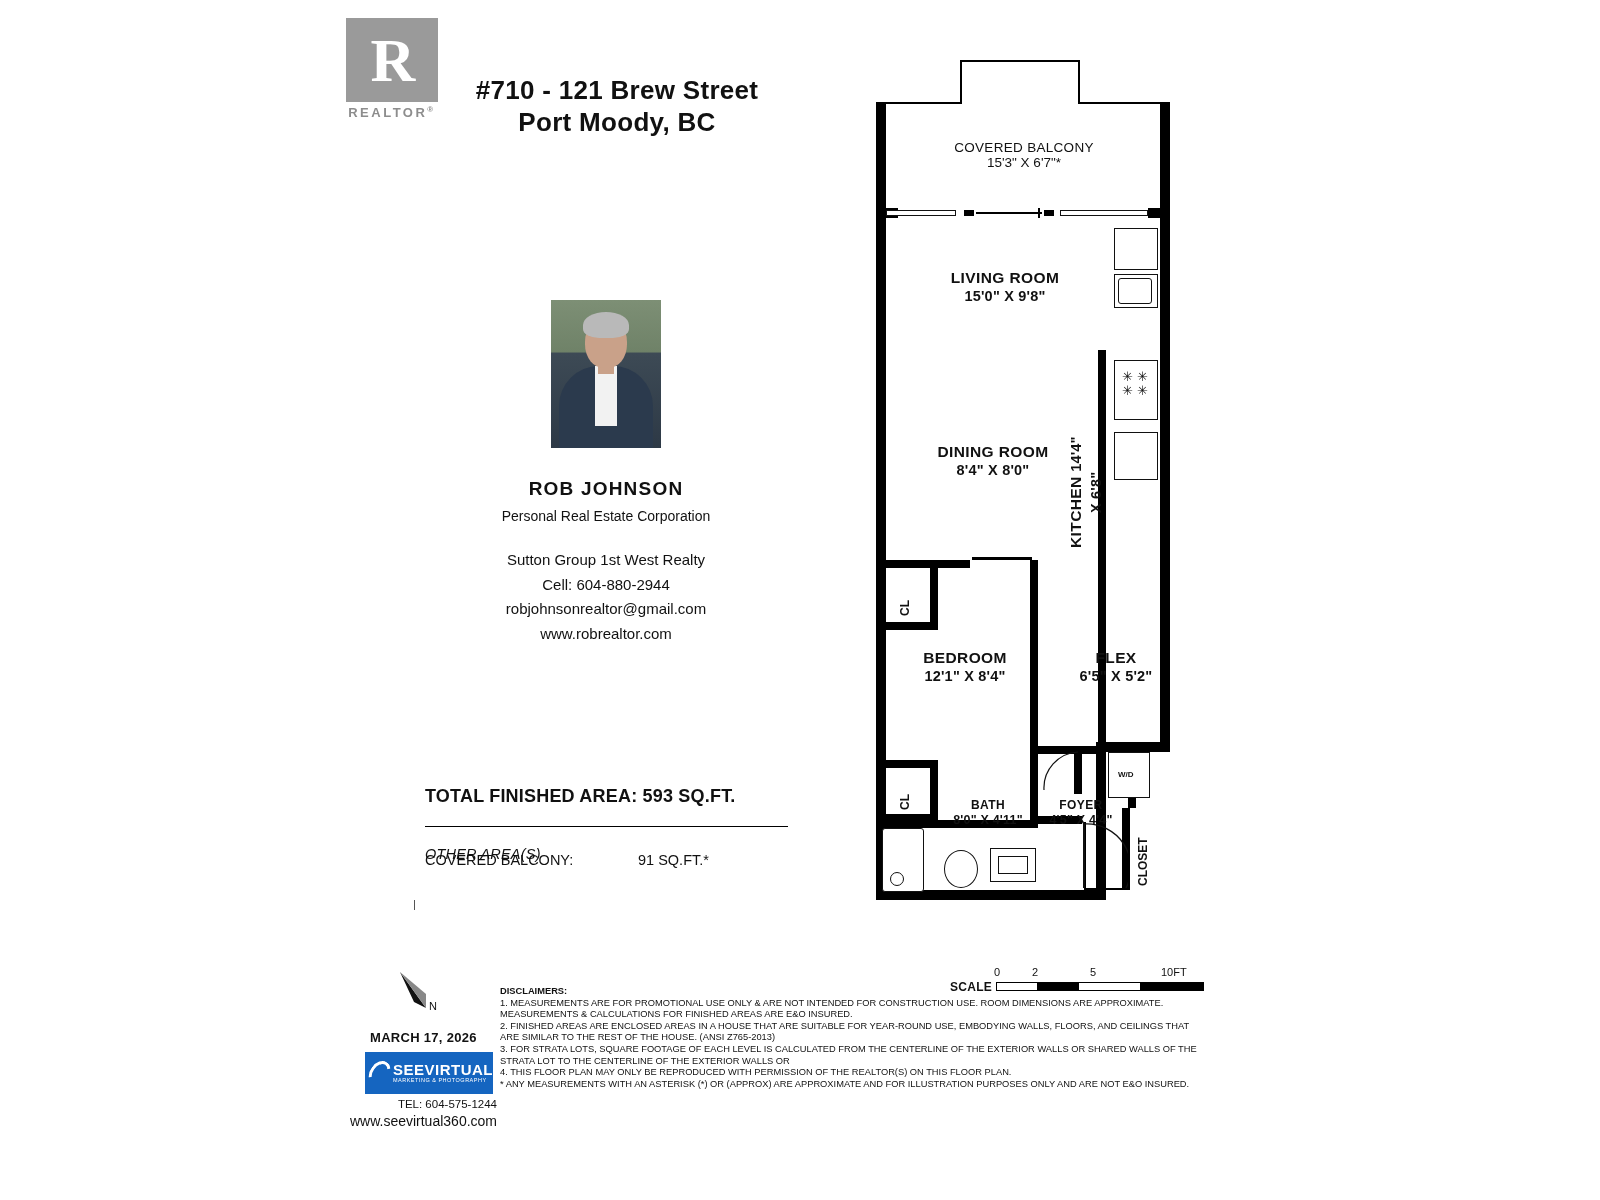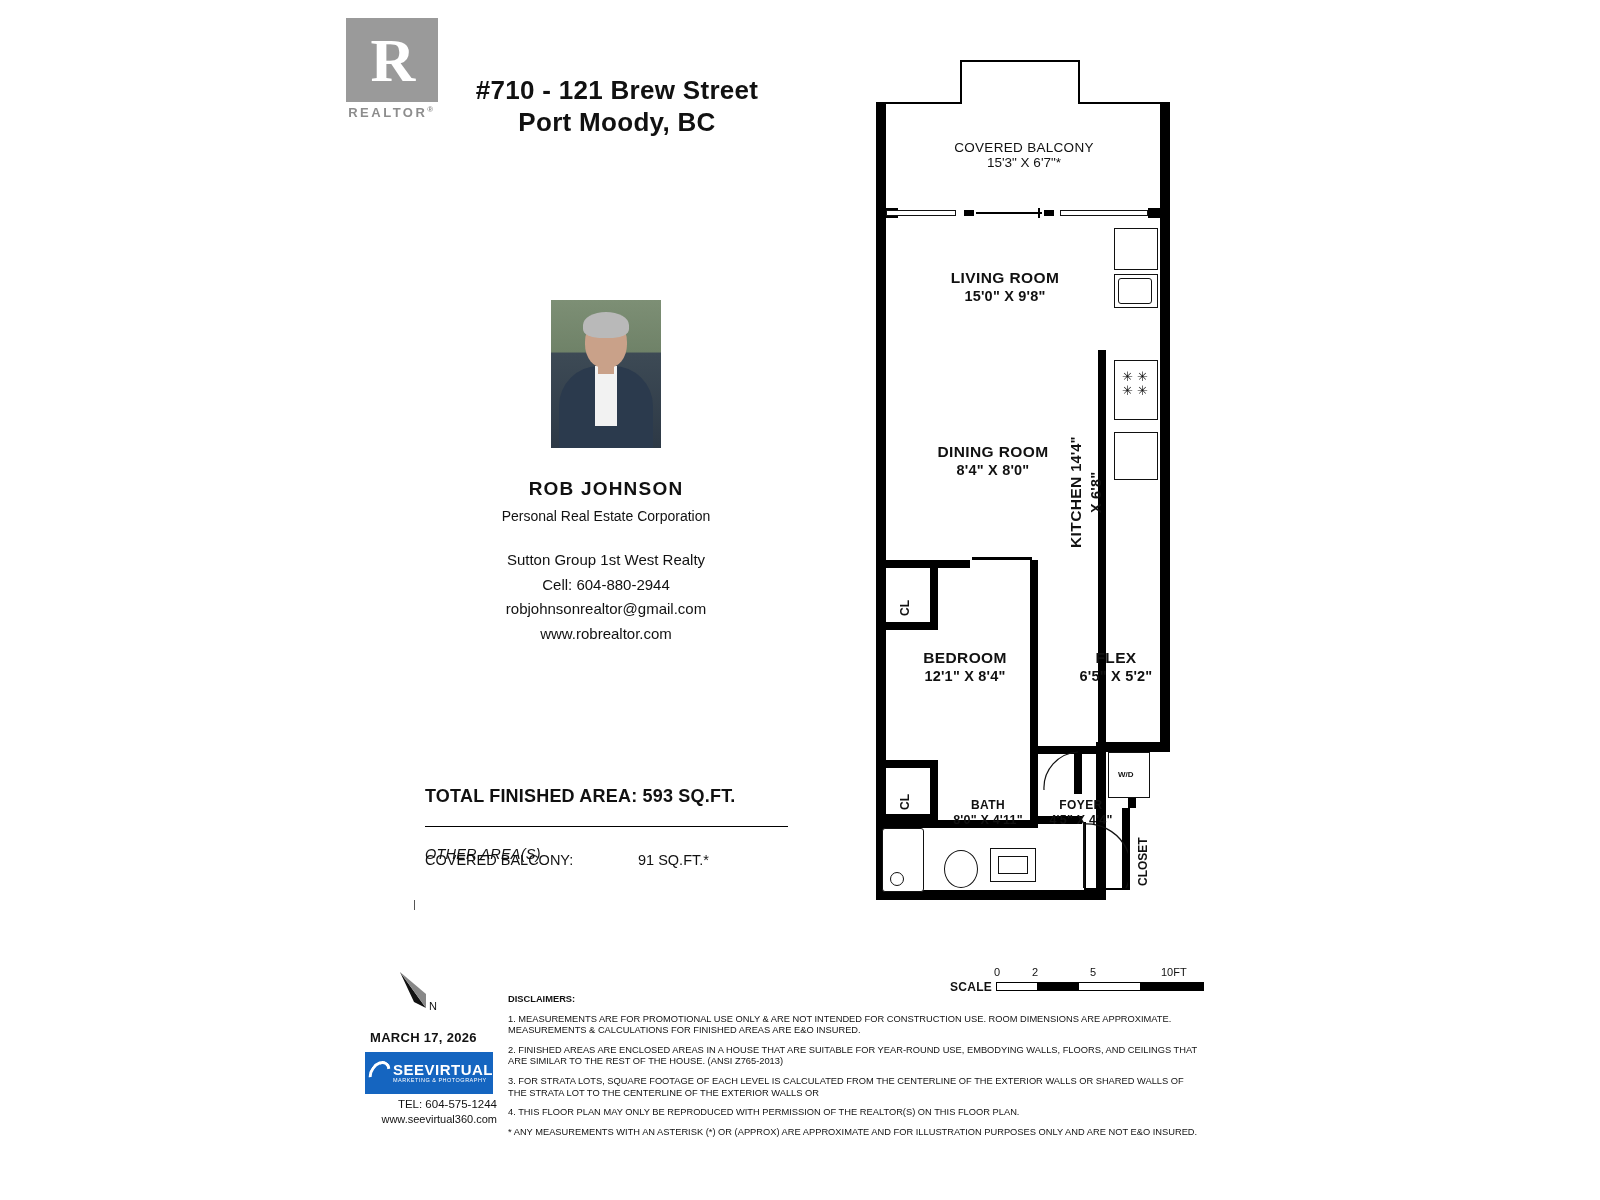--- a/index.html
+++ b/index.html
@@ -114,30 +114,30 @@
   }
   .sv-logo .txt { margin-left:4px; color:#fff; line-height:1.05; }
   .sv-logo .txt .t1 { font-size:15px; font-weight:bold; letter-spacing:.5px; }
   .sv-logo .txt .t2 { font-size:5.5px; letter-spacing:.5px; }
   .tel {
     position:absolute; left:362px; top:1098px; width:135px; text-align:right;
     font-size:11.5px;
   }
   .web {
     position:absolute; left:340px; top:1113px; width:157px; text-align:right;
-    font-size:11px;
+    font-size:14px;
   }
 
   
   .disc {
     position:absolute; left:500px; top:986px; width:710px;
     font-size:9.3px; line-height:11.6px; color:#111;
   }
   .disc .hd { font-weight:bold; }
-  .disc p { margin:8px; }
+  .disc p { margin:0; }
 
   
   .scale-wrap { position:absolute; left:950px; top:966px; width:260px; height:34px; }
   .scale-wrap .lbl { position:absolute; left:0; top:14px; font-size:12px; font-weight:bold; letter-spacing:.3px; }
   .scale-wrap .nums { position:absolute; left:44px; top:0; width:216px; height:13px; font-size:11px; }
   .scale-wrap .nums span { position:absolute; top:0; }
   .scale-wrap .bar { position:absolute; left:46px; top:16px; width:208px; height:9px; border:1px solid #000; display:flex; }
   .scale-wrap .bar i { display:block; height:100%; border-right:1px solid #000; }
   .scale-wrap .bar i:last-child { border-right:none; }
   .scale-wrap .bar i.fill { background:#000; }

